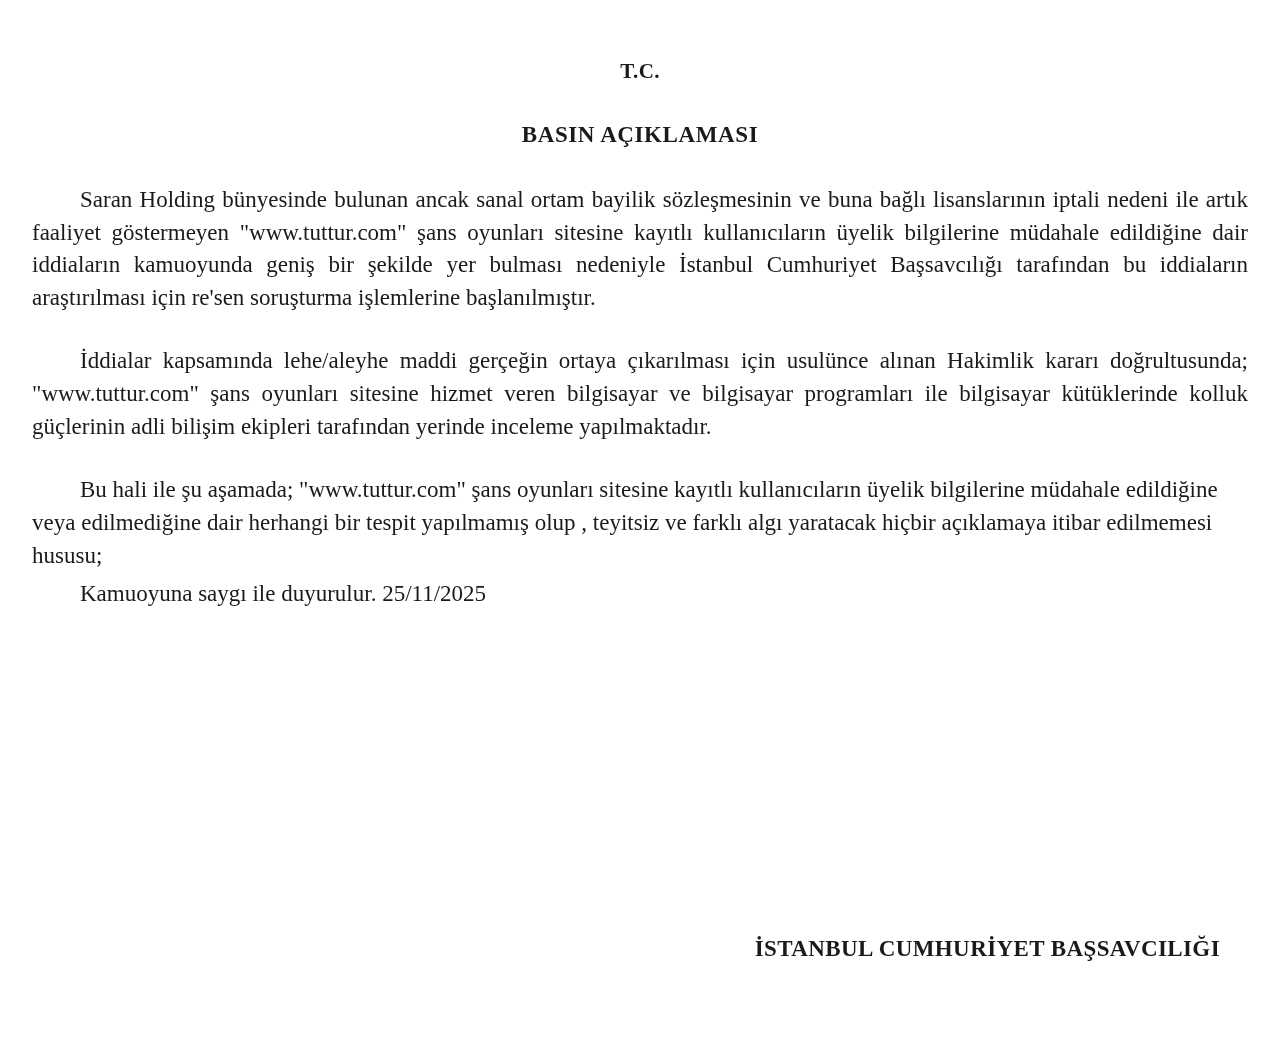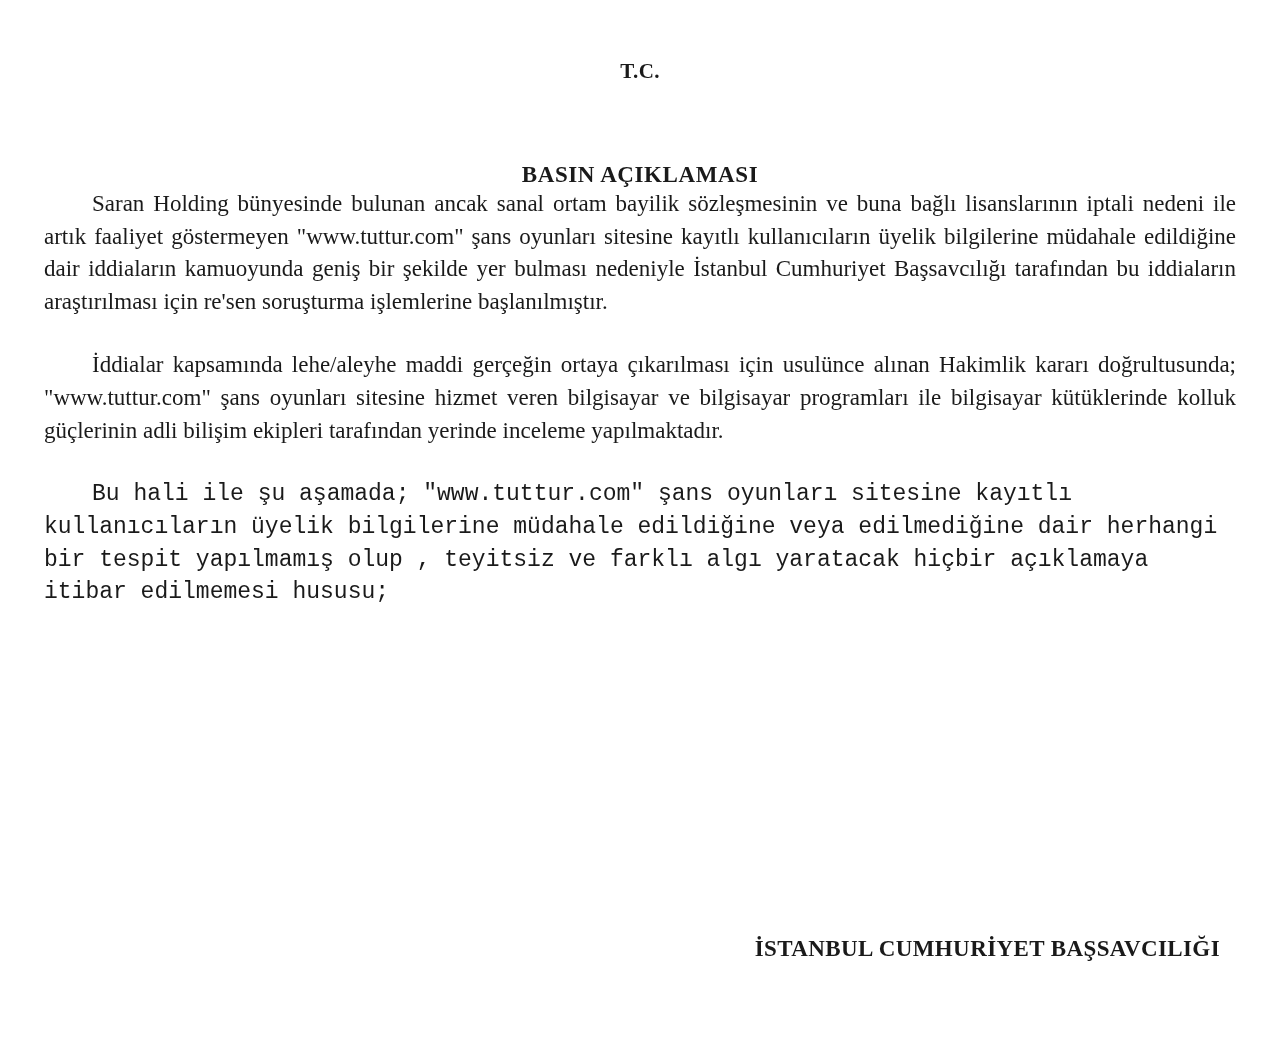--- a/index.html
+++ b/index.html
@@ -12,58 +12,58 @@
     background: #ffffff;
     font-family: "Liberation Serif", "DejaVu Serif", serif;
     color: #1a1a1a;
     overflow: hidden;
   }
   .page {
     position: relative;
     width: 1280px;
     height: 1050px;
     box-sizing: border-box;
-    padding: 0 44px;
+    padding: 0 32px;
   }
   .masthead {
     text-align: center;
     padding-top: 58px;
     line-height: 1.32;
   }
   .masthead .line {
     font-weight: bold;
     letter-spacing: 0.4px;
   }
   .masthead .line1 { font-size: 21px; }
   .masthead .line2 { font-size: 22px; }
   .masthead .line3 { font-size: 22px; }
 
   .doc-title {
     text-align: center;
     font-weight: bold;
     font-size: 23px;
     letter-spacing: 0.6px;
-    margin-top: 76px;
+    margin-top: 36px;
   }
 
   .body-copy {
+    margin-top: 36px;
   }
   .body-copy p {
     margin: 0 0 30px 0;
     font-size: 23px;
     line-height: 1.43;
     text-align: justify;
     text-justify: inter-word;
     text-indent: 48px;
     hyphens: none;
   }
   .body-copy p:last-child {
     text-align: left;
     margin-bottom: 0;
-    font-family: Liberation Mono, monospace;
   }
   .closing {
     margin-top: 6px;
     font-size: 23px;
     line-height: 1.43;
     text-indent: 48px;
   }
 
   .signature {
     position: absolute;
@@ -86,16 +86,17 @@
   </div>
 
   <div class="doc-title">BASIN AÇIKLAMASI</div>
 
   <div class="body-copy">
     <p>Saran Holding bünyesinde bulunan ancak sanal ortam bayilik sözleşmesinin ve buna bağlı lisanslarının iptali nedeni ile artık faaliyet göstermeyen "www.tuttur.com" şans oyunları sitesine kayıtlı kullanıcıların üyelik bilgilerine müdahale edildiğine dair iddiaların kamuoyunda geniş bir şekilde yer bulması nedeniyle İstanbul Cumhuriyet Başsavcılığı tarafından bu iddiaların araştırılması için re'sen soruşturma işlemlerine başlanılmıştır.</p>
     <p>İddialar kapsamında lehe/aleyhe maddi gerçeğin ortaya çıkarılması için usulünce alınan Hakimlik kararı doğrultusunda; "www.tuttur.com"  şans oyunları sitesine hizmet veren bilgisayar ve bilgisayar programları ile bilgisayar kütüklerinde kolluk güçlerinin adli bilişim ekipleri tarafından yerinde inceleme yapılmaktadır.</p>
     <p>Bu hali ile şu aşamada; "www.tuttur.com" şans oyunları sitesine kayıtlı kullanıcıların üyelik bilgilerine müdahale edildiğine veya edilmediğine dair herhangi bir tespit yapılmamış olup , teyitsiz ve farklı algı yaratacak hiçbir açıklamaya itibar edilmemesi hususu;</p>
   </div>
 
+  <div class="closing">Kamuoyuna saygı ile duyurulur. 25/11/2025</div>
 
   <div class="signature">İSTANBUL CUMHURİYET BAŞSAVCILIĞI</div>
 
 </div>
 
 </body></html>

